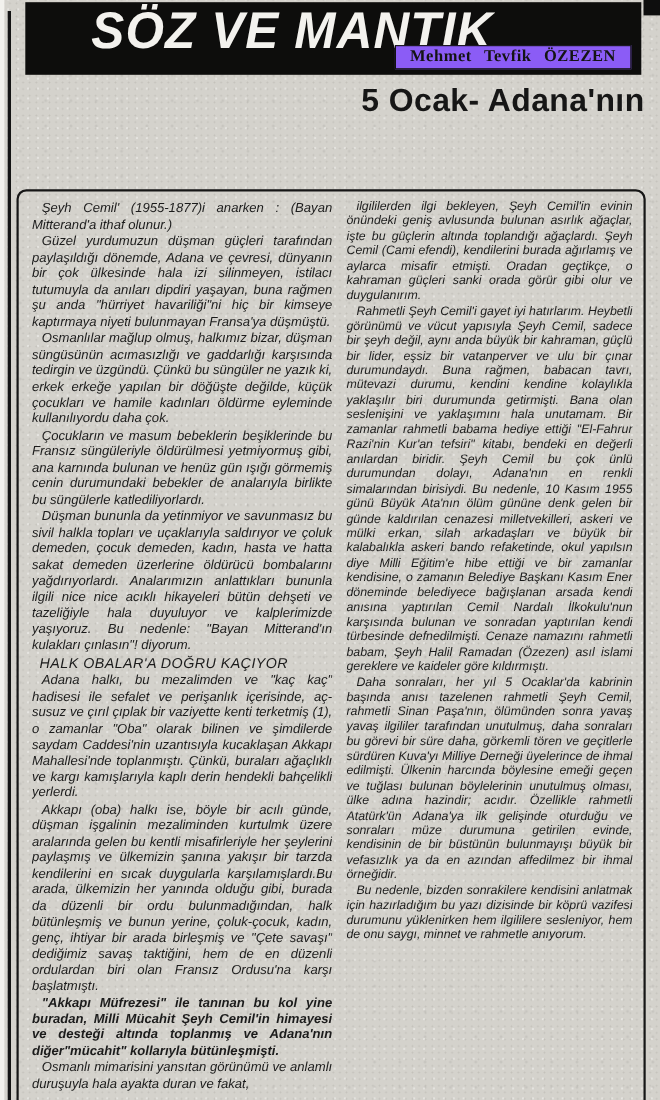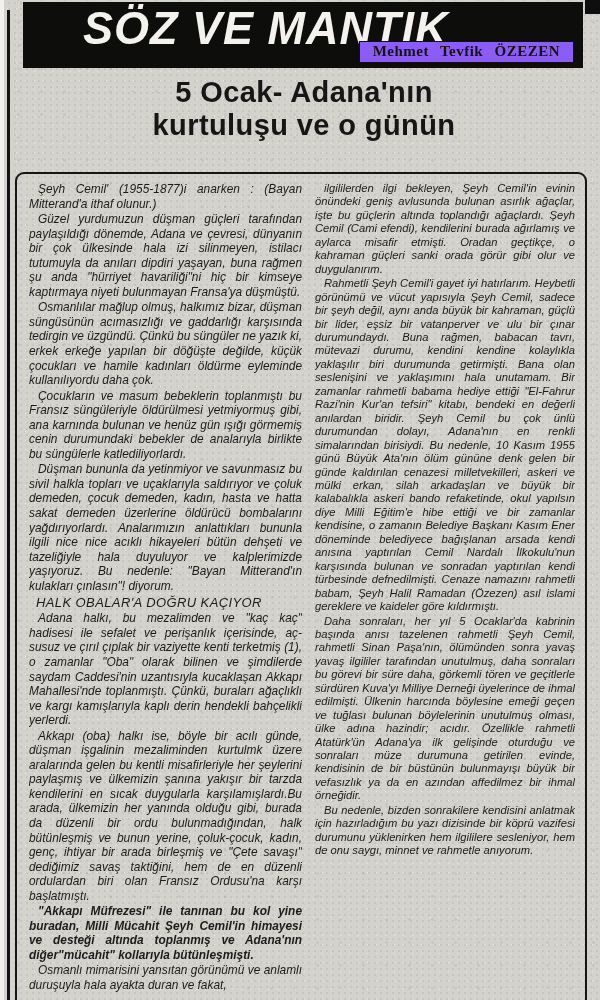--- a/index.html
+++ b/index.html
@@ -44,21 +44,21 @@
     position: absolute; right: 9px; bottom: 5px;
     background: #8b5cf6; border: 1.5px solid #111;
     padding: 1px 13px 2px 13px;
     font-family: "Liberation Serif", serif;
     font-weight: bold; font-size: 15px; letter-spacing: .5px; word-spacing: 7px;
     color: #141414; white-space: nowrap;
   }
   
   .headline {
     position: absolute; left: 22px; right: 14px; top: 76px; margin: 0;
-    text-align: center;
+    text-align: right;
     font-weight: bold; font-size: 29px; line-height: 33px;
     letter-spacing: .4px; color: #161616;
     font-family: "Liberation Sans", sans-serif;
   }
   .headline span { display: block; }
   
   .article-box {
     position: absolute; left: 15px; top: 172px; width: 572px; height: 867px;
     box-sizing: border-box;
     border: 2.5px solid #161616;
@@ -98,29 +98,28 @@
 
 <header class="banner">
   <div class="banner-title">SÖZ VE MANTIK</div>
   <div class="byline-box">
     <span>Mehmet Tevfik ÖZEZEN</span>
   </div>
 </header>
 
 <h1 class="headline">
   <span>5 Ocak- Adana'nın</span>
-  <span>kurtuluşu ve o günün</span>
 </h1>
 
 <main class="article-box">
   <div class="col col-left">
     <p>Şeyh Cemil' (1955-1877)i anarken : (Bayan Mitterand'a ithaf olunur.)</p>
     <p>Güzel yurdumuzun düşman güçleri tarafından paylaşıldığı dönemde, Adana ve çevresi, dünyanın bir çok ülkesinde hala izi silinmeyen, istilacı tutumuyla da anıları dipdiri yaşayan, buna rağmen şu anda "hürriyet havariliği"ni hiç bir kimseye kaptırmaya niyeti bulunmayan Fransa'ya düşmüştü.</p>
     <p>Osmanlılar mağlup olmuş, halkımız bizar, düşman süngüsünün acımasızlığı ve gaddarlığı karşısında tedirgin ve üzgündü. Çünkü bu süngüler ne yazık ki, erkek erkeğe yapılan bir döğüşte değilde, küçük çocukları ve hamile kadınları öldürme eyleminde kullanılıyordu daha çok.</p>
-    <p>Çocukların ve masum bebeklerin toplanmıştı bu Fransız süngüleriyle öldürülmesi yetmiyormuş gibi, ana karnında bulunan ve henüz gün ışığı görmemiş cenin durumundaki bebekler de analarıyla birlikte bu süngülerle katlediliyorlardı.</p>
+    <p>Çocukların ve masum bebeklerin beşiklerinde bu Fransız süngüleriyle öldürülmesi yetmiyormuş gibi, ana karnında bulunan ve henüz gün ışığı görmemiş cenin durumundaki bebekler de analarıyla birlikte bu süngülerle katlediliyorlardı.</p>
     <p>Düşman bununla da yetinmiyor ve savunmasız bu sivil halkla topları ve uçaklarıyla saldırıyor ve çoluk demeden, çocuk demeden, kadın, hasta ve hatta sakat demeden üzerlerine öldürücü bombalarını yağdırıyorlardı. Analarımızın anlattıkları bununla ilgili nice nice acıklı hikayeleri bütün dehşeti ve tazeliğiyle hala duyuluyor ve kalplerimizde yaşıyoruz. Bu nedenle: "Bayan Mitterand'ın kulakları çınlasın"! diyorum.</p>
     <h2 class="subhead">HALK OBALAR'A DOĞRU KAÇIYOR</h2>
     <p>Adana halkı, bu mezalimden ve "kaç kaç" hadisesi ile sefalet ve perişanlık içerisinde, aç-susuz ve çırıl çıplak bir vaziyette kenti terketmiş (1), o zamanlar "Oba" olarak bilinen ve şimdilerde saydam Caddesi'nin uzantısıyla kucaklaşan Akkapı Mahallesi'nde toplanmıştı. Çünkü, buraları ağaçlıklı ve kargı kamışlarıyla kaplı derin hendekli bahçelikli yerlerdi.</p>
     <p>Akkapı (oba) halkı ise, böyle bir acılı günde, düşman işgalinin mezaliminden kurtulmk üzere aralarında gelen bu kentli misafirleriyle her şeylerini paylaşmış ve ülkemizin şanına yakışır bir tarzda kendilerini en sıcak duygularla karşılamışlardı.Bu arada, ülkemizin her yanında olduğu gibi, burada da düzenli bir ordu bulunmadığından, halk bütünleşmiş ve bunun yerine, çoluk-çocuk, kadın, genç, ihtiyar bir arada birleşmiş ve "Çete savaşı" dediğimiz savaş taktiğini, hem de en düzenli ordulardan biri olan Fransız Ordusu'na karşı başlatmıştı.</p>
     <p class="bold-par">"Akkapı Müfrezesi" ile tanınan bu kol yine buradan, Milli Mücahit Şeyh Cemil'in himayesi ve desteği altında toplanmış ve Adana'nın diğer"mücahit" kollarıyla bütünleşmişti.</p>
     <p>Osmanlı mimarisini yansıtan görünümü ve anlamlı duruşuyla hala ayakta duran ve fakat,</p>
   </div>
 
   <div class="col col-right">
     <div class="col-flow">

